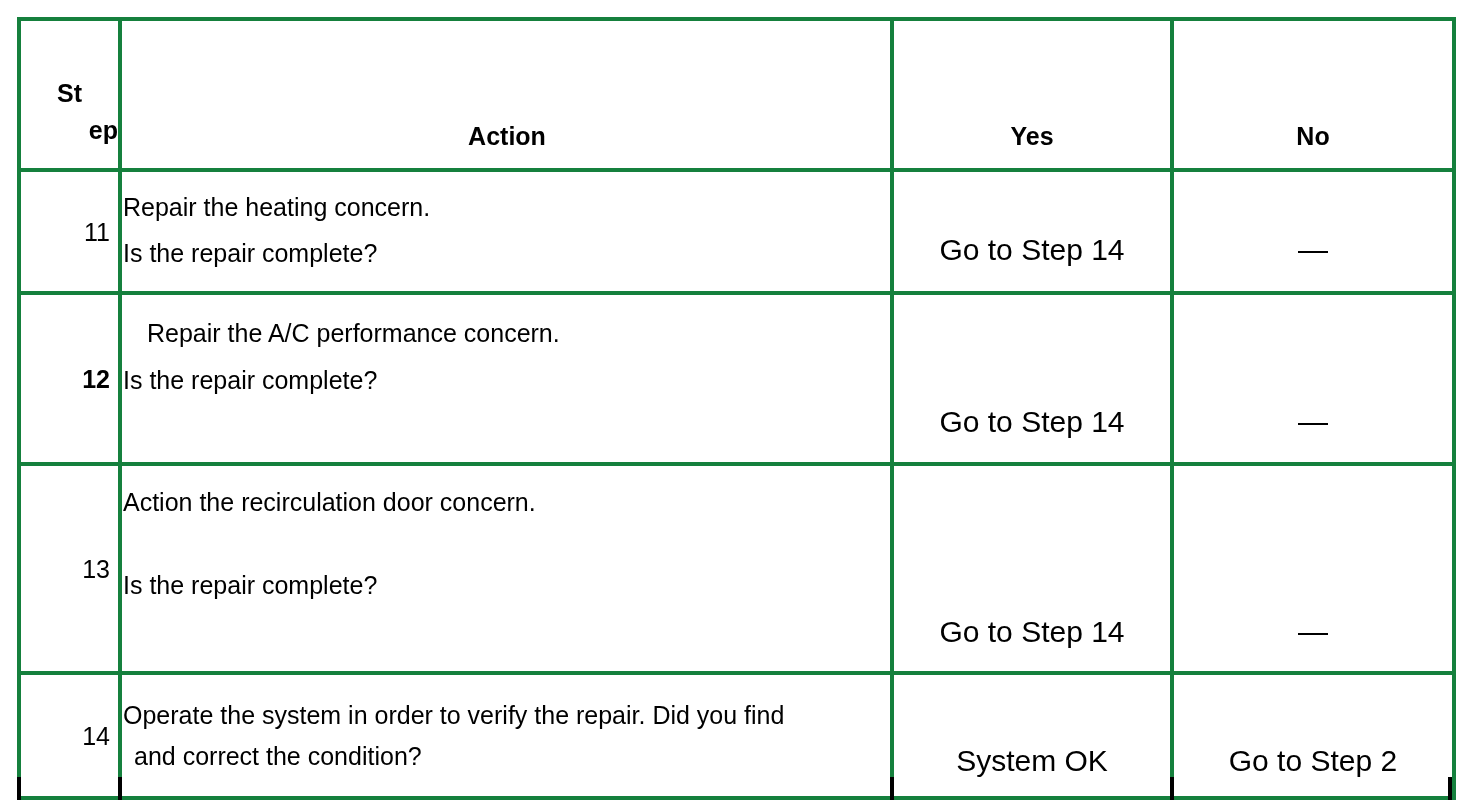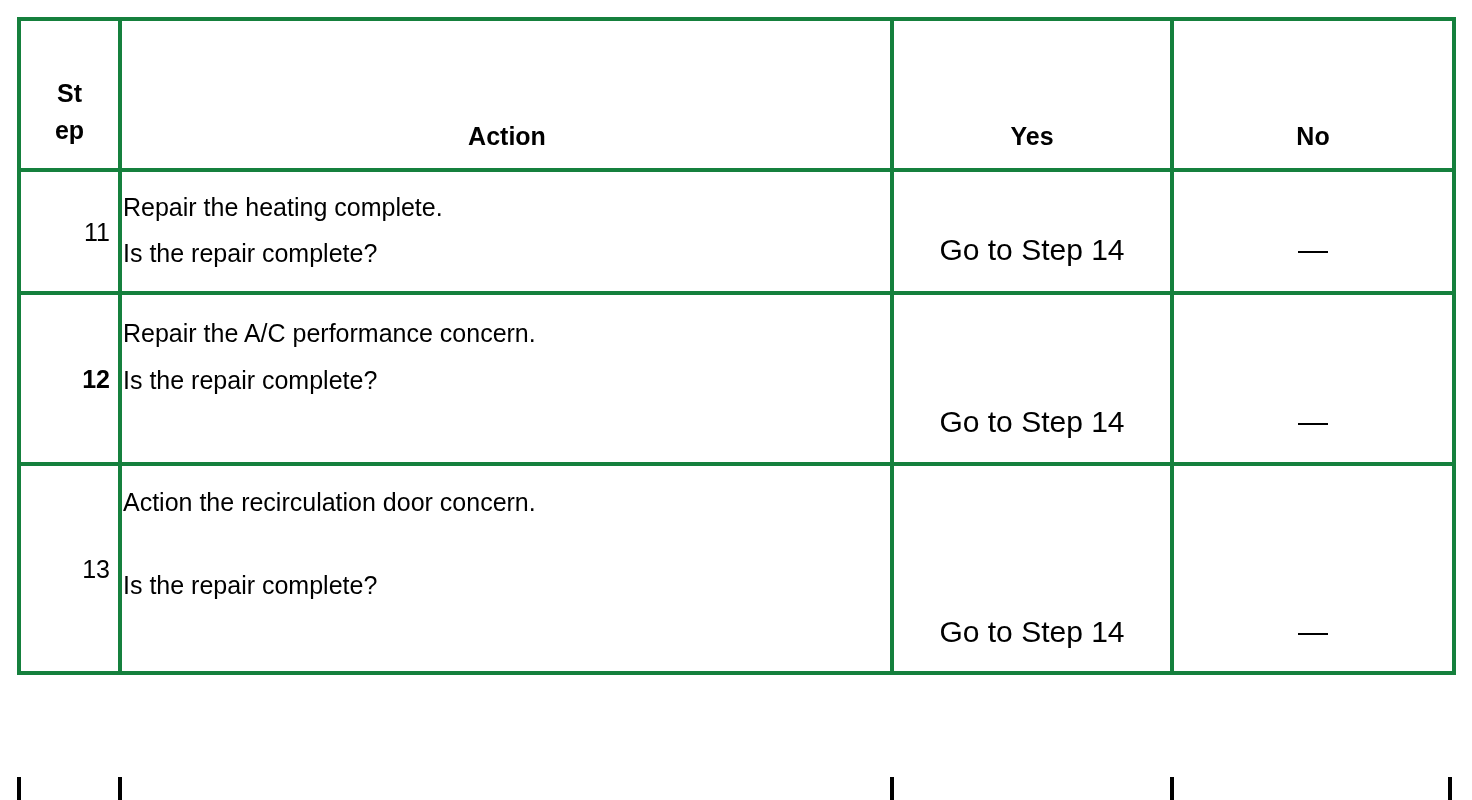--- a/index.html
+++ b/index.html
@@ -60,21 +60,21 @@
   .hdr-step-inner {
     position: absolute;
     left: 0;
     right: 0;
     top: 54px;
     text-align: center;
     font-size: 25px;
     font-weight: bold;
     line-height: 37px;
   }
-  .hdr-step-inner .l2 { display: block; }
+  .hdr-step-inner .l2 { display: block; text-align: right; }
 
   .hdr-center {
     position: absolute;
     left: 0;
     right: 0;
     bottom: 17px;
     text-align: center;
     font-size: 25px;
     font-weight: bold;
     line-height: 30px;
@@ -130,21 +130,21 @@
   .r14 td { height: 121px; }
 
   
   .r11 .num        { top: 46px; }
   .r11 .act-1      { top: 21px; }
   .r11 .act-2      { top: 67px; }
   .r11 .ans        { top: 64px; }
 
   
   .r12 .num        { top: 70px; font-weight: bold; }
-  .r12 .act-1      { top: 24px; }
+  .r12 .act-1      { top: 24px; padding-left: 24px; }
   .r12 .act-2      { top: 71px; }
   .r12 .ans        { top: 113px; }
 
   
   .r13 .num        { top: 89px; }
   .r13 .act-1      { top: 22px; }
   .r13 .act-2      { top: 105px; }
   .r13 .ans        { top: 152px; }
 
   
@@ -199,21 +199,21 @@
         </th>
       </tr>
     </thead>
 
     <tbody>
       <tr class="r11">
         <td class="num-cell">
           <div class="num">11</div>
         </td>
         <td class="action-cell">
-          <div class="act act-1">Repair the heating complete.</div>
+          <div class="act act-1">Repair the heating concern.</div>
           <div class="act act-2">Is the repair complete?</div>
         </td>
         <td class="ans-cell">
           <div class="ans">Go to Step 14</div>
         </td>
         <td class="ans-cell">
           <div class="ans">—</div>
         </td>
       </tr>
 
@@ -242,20 +242,35 @@
           <div class="act act-2">Is the repair complete?</div>
         </td>
         <td class="ans-cell">
           <div class="ans">Go to Step 14</div>
         </td>
         <td class="ans-cell">
           <div class="ans">—</div>
         </td>
       </tr>
 
+      <tr class="r14">
+        <td class="num-cell">
+          <div class="num">14</div>
+        </td>
+        <td class="action-cell">
+          <div class="act act-1">Operate the system in order to verify the repair. Did you find</div>
+          <div class="act act-2 indent">and correct the condition?</div>
+        </td>
+        <td class="ans-cell">
+          <div class="ans">System OK</div>
+        </td>
+        <td class="ans-cell">
+          <div class="ans">Go to Step 2</div>
+        </td>
+      </tr>
     </tbody>
   </table>
 
   <div class="stub stub-left"></div>
   <div class="stub stub-c1"></div>
   <div class="stub stub-c2"></div>
   <div class="stub stub-c3"></div>
   <div class="stub stub-right"></div>
 
 </div>

